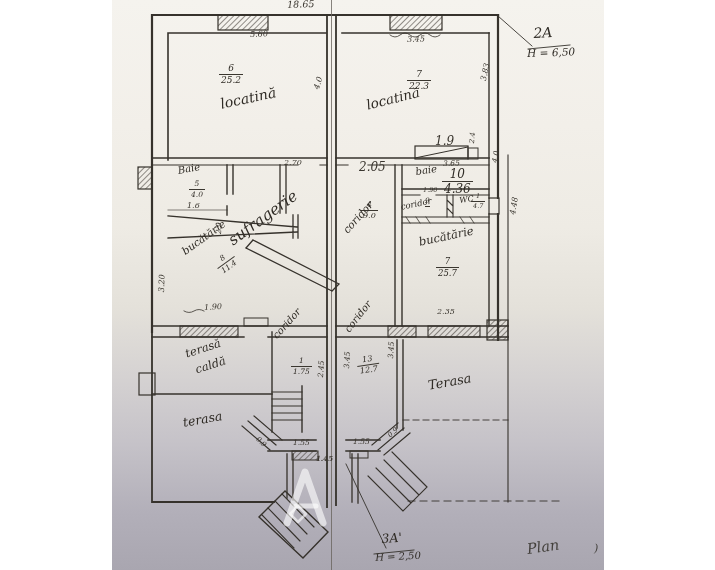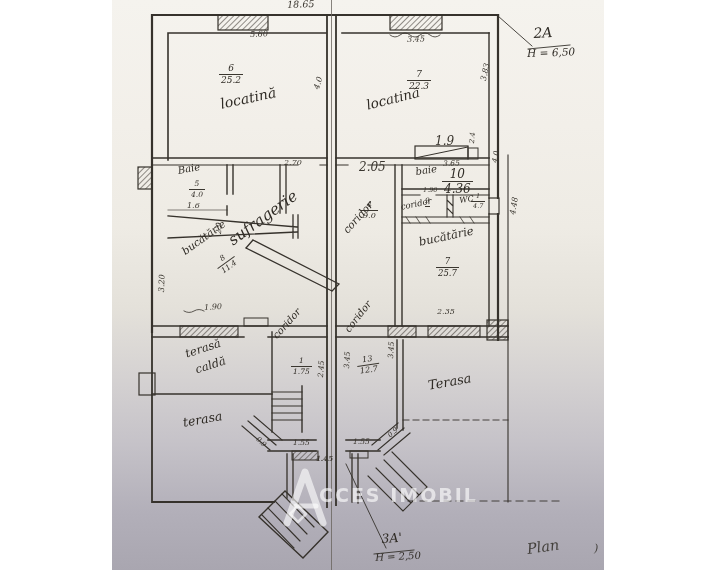--- a/index.html
+++ b/index.html
@@ -230,15 +230,14 @@
   <div class="txt" style="left:526px;top:542px;font-size:14.5px;transform:rotate(-8deg);color:#43403c;">Plan</div>
   <div class="txt" style="left:594px;top:543px;font-size:11px;color:#43403c;">)</div>
 
   <svg width="715" height="570" viewBox="0 0 715 570">
     <g stroke="rgba(255,255,255,0.6)" fill="none" stroke-linejoin="round" stroke-linecap="round">
       <path d="M287,523 L305,472 L323,523" stroke-width="7"></path>
       <path d="M296,506 L316,506" stroke-width="5"></path>
       <path d="M290,514 l8,8 l8,-8 l-8,-8 Z" stroke-width="2.5"></path>
     </g>
   </svg>
-  <div class="wm" style="left:319px;top:484px;font-size:19px;letter-spacing:2px;">CCES IMOBIL</div>
 
 </div>
 
 </body></html>

